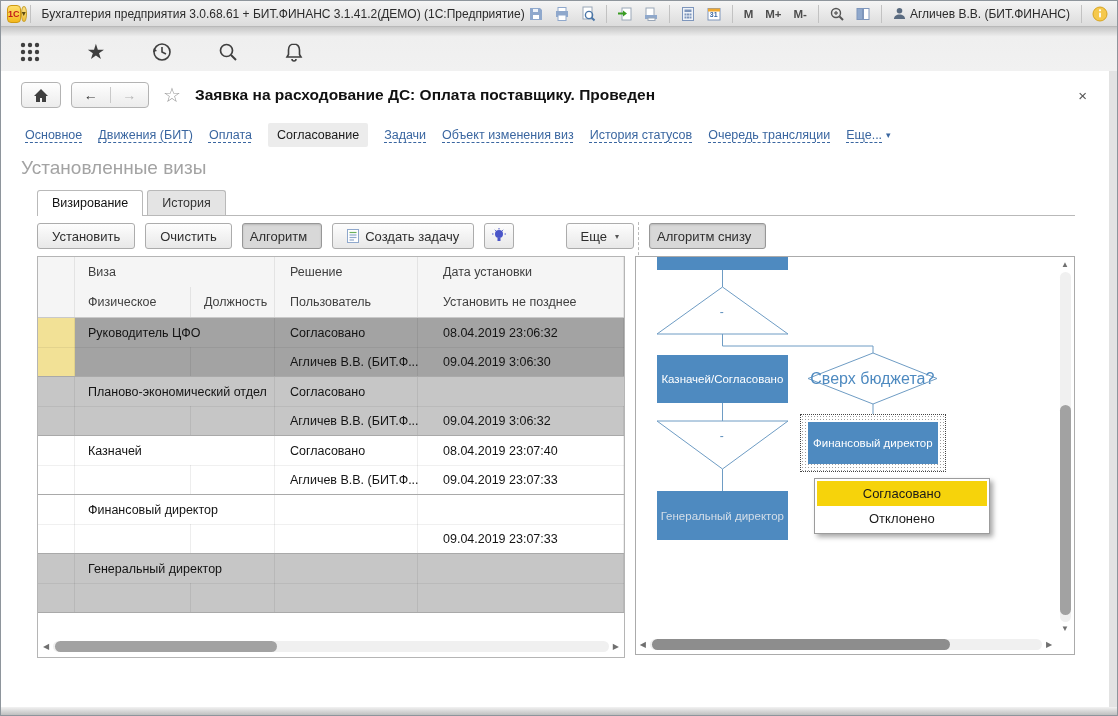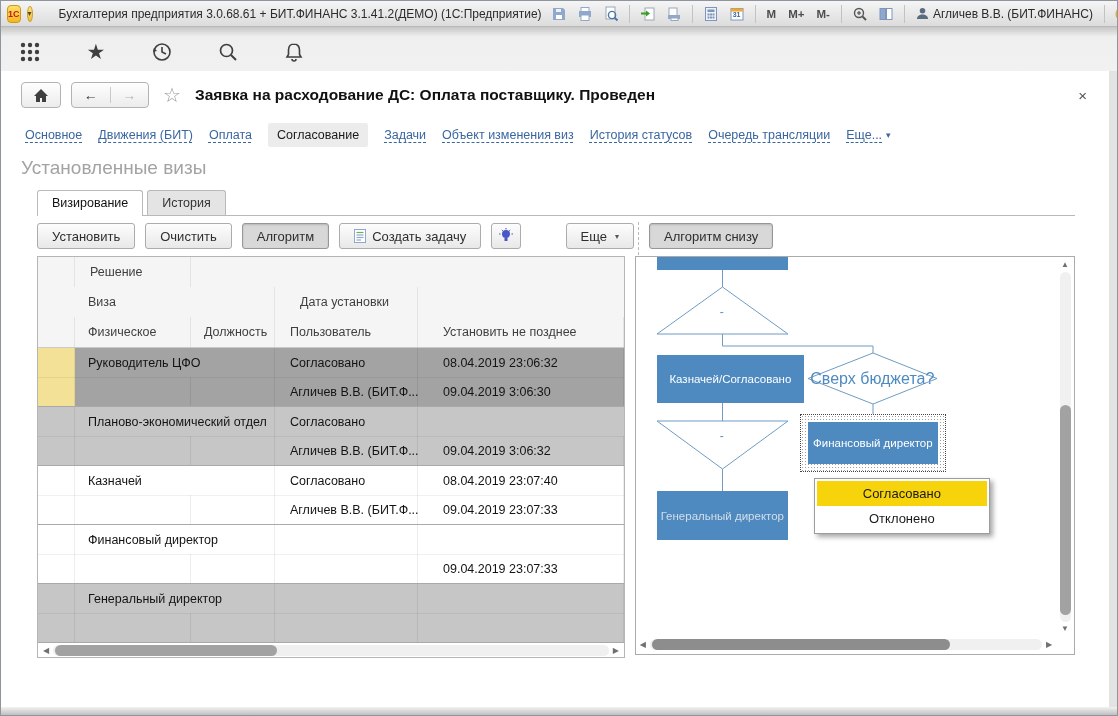--- a/index.html
+++ b/index.html
@@ -4,21 +4,21 @@
 <style>
   * { margin:0; padding:0; box-sizing:border-box; }
   html,body { background:#9aa0a6; }
   body { font-family:"Liberation Sans", sans-serif; }
   .window{ position:relative; width:1118px; height:716px; background:#fff;
     border:1px solid #8e959c; overflow:hidden; font-size:13px; color:#222;}
 
   
   .titlebar{ position:absolute; left:0; top:0; width:100%; height:26px;
     background:linear-gradient(#f5f5f5,#dcdcdc); border-bottom:1px solid #b9b9b9;
-    display:flex; align-items:center; padding:0 6px; gap:6px;}
+    display:flex; align-items:center; padding:0 6px; }
   .logo1c{ width:18px; height:18px; border-radius:4px;
     background:linear-gradient(#ffdf6b,#f3b81e); border:1px solid #cf9a12;
     color:#c21c1c; font-weight:bold; font-size:9px; display:flex; align-items:center; justify-content:center;}
   .logo-drop{ width:16px; height:16px; border-radius:50%;
     background:linear-gradient(#fbe289,#edbe3a); border:1px solid #c9a02a;
     display:flex; align-items:center; justify-content:center; font-size:8px; color:#5c4a12;}
   .tb-sep{ width:1px; height:18px; background:#c2c2c2; margin:0 3px;}
   .tb-title{ font-size:12px; color:#2b2b2b; margin-left:8px; white-space:nowrap;}
   .tb-right{ margin-left:auto; display:flex; align-items:center; gap:4px;}
   .tb-btn{ width:22px; height:20px; display:flex; align-items:center; justify-content:center; border-radius:3px;}
@@ -70,21 +70,21 @@
   .tab.inactive{ background:#e4e4e4; color:#333;}
 
   .split-region{ position:relative; margin:6px 34px 0 30px; }
   .splitter-line{ position:absolute; left:601px; top:0; bottom:6px; border-left:1px dashed #b9b9b9;}
 
   .toolbar-row{ display:flex; align-items:center; height:28px; margin-bottom:6px;}
   .toolbar-left{ width:597px; display:flex; align-items:center; gap:10px;}
   .toolbar-right{ margin-left:15px; display:flex; align-items:center;border-radius:9px;}
   .btn{ height:26px; padding:0 14px; background:linear-gradient(#fdfdfd,#e8e8e8); border:1px solid #acacac;
     border-radius:3px; font-size:13px; color:#2e2e2e; display:flex; align-items:center; gap:6px; white-space:nowrap;}
-  .btn.pressed{ background:#d8d8d8; border-color:#979797; box-shadow:inset 0 1px 2px rgba(0,0,0,0.15);}
+  .btn.pressed{ background:#d8d8d8; border-color:#979797; box-shadow:inset 0 1px 2px rgba(0,0,0,0.15);padding-left:7px;}
   .btn.icon-only{ padding:0 7px;}
   .btn .drop{ font-size:8px; color:#555; margin-left:2px;}
 
   
   .panes{ display:flex; align-items:flex-start;}
   .table-pane{ width:597px; height:402px; border:1px solid #b5b5b5; background:#fff; display:flex; flex-direction:column; overflow:hidden;}
   .grid-row{ display:grid; grid-template-columns:37px 116px 84px 143px 1fr;}
   .thead .grid-row{ background:#f5f5f5; color:#3f3f3f;}
   .thead { border-bottom:1px solid #c9c9c9;}
   .cell{ font-size:12.5px; display:flex; align-items:center; padding:0 6px 0 13px; height:30px; overflow:hidden; white-space:nowrap;
@@ -361,22 +361,22 @@
           <button class="btn pressed">Алгоритм снизу</button>
         </div>
       </div>
 
       <div class="panes">
 
         <div class="table-pane">
           <div class="thead">
             <div class="grid-row">
               <div class="cell marker"></div>
+              <div class="cell span2">Виза</div>
               <div class="cell c-user">Решение</div>
-              <div class="cell span2">Виза</div>
               <div class="cell c-date">Дата установки</div>
             </div>
             <div class="grid-row">
               <div class="cell marker"></div>
               <div class="cell">Физическое</div>
               <div class="cell">Должность</div>
               <div class="cell c-user">Пользователь</div>
               <div class="cell c-date">Установить не позднее</div>
             </div>
           </div>
@@ -489,21 +489,21 @@
               <polygon points="21,164 152,164 86.5,212" fill="#fff"></polygon>
               <line x1="86.5" y1="212" x2="86.5" y2="234"></line>
               <line x1="237" y1="147" x2="237" y2="157"></line>
             </g>
           </svg>
 
           <div class="fbox" style="left:21px; top:0; width:131px; height:13px;"></div>
 
           <div class="minus-label" style="left:76px; top:48px;">-</div>
 
-          <div class="fbox" style="left:21px; top:98px; width:147px; height:48px;">Казначей/Согласовано</div>
+          <div class="fbox" style="left:21px; top:98px; width:131px; height:48px;">Казначей/Согласовано</div>
 
           <div class="diamond-label" style="left:172px; top:96px; width:129px; height:51px;">Сверх бюджета?</div>
 
           <div class="minus-label" style="left:76px; top:172px;">-</div>
 
           <div class="selection" style="left:164px; top:157px; width:146px; height:58px;"></div>
           <div class="fbox" style="left:172px; top:165px; width:130px; height:42px;">Финансовый директор</div>
 
           <div class="fbox dim" style="left:21px; top:234px; width:131px; height:49px;">Генеральный директор</div>
 

